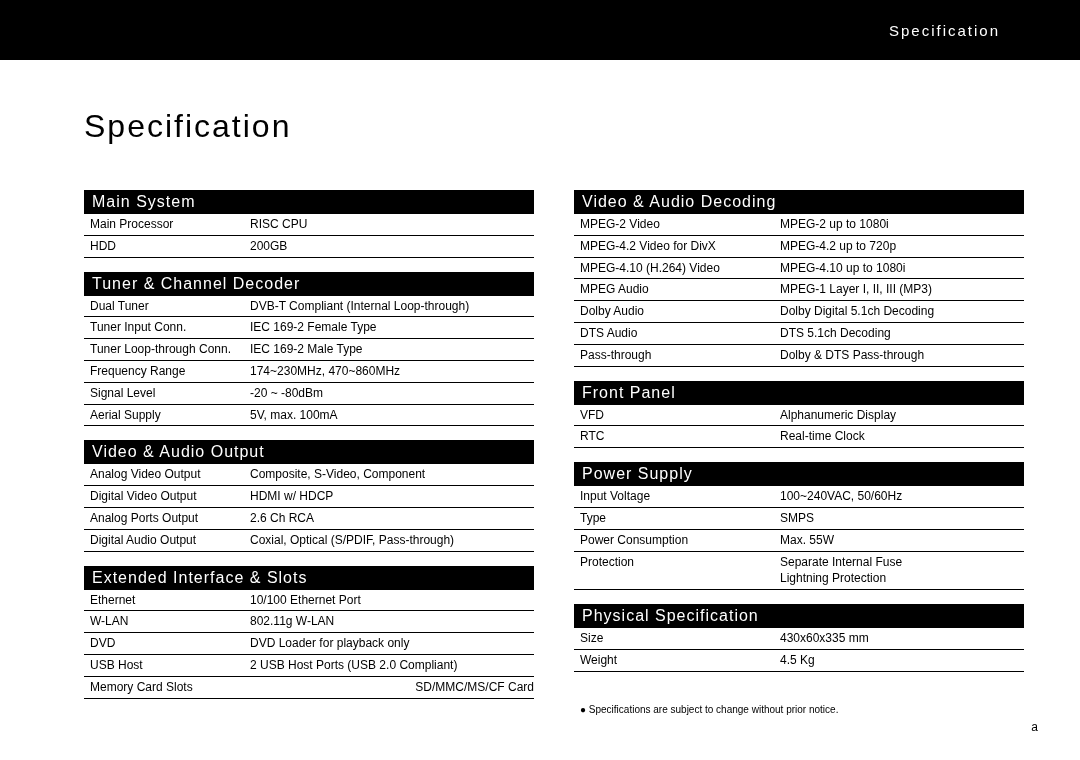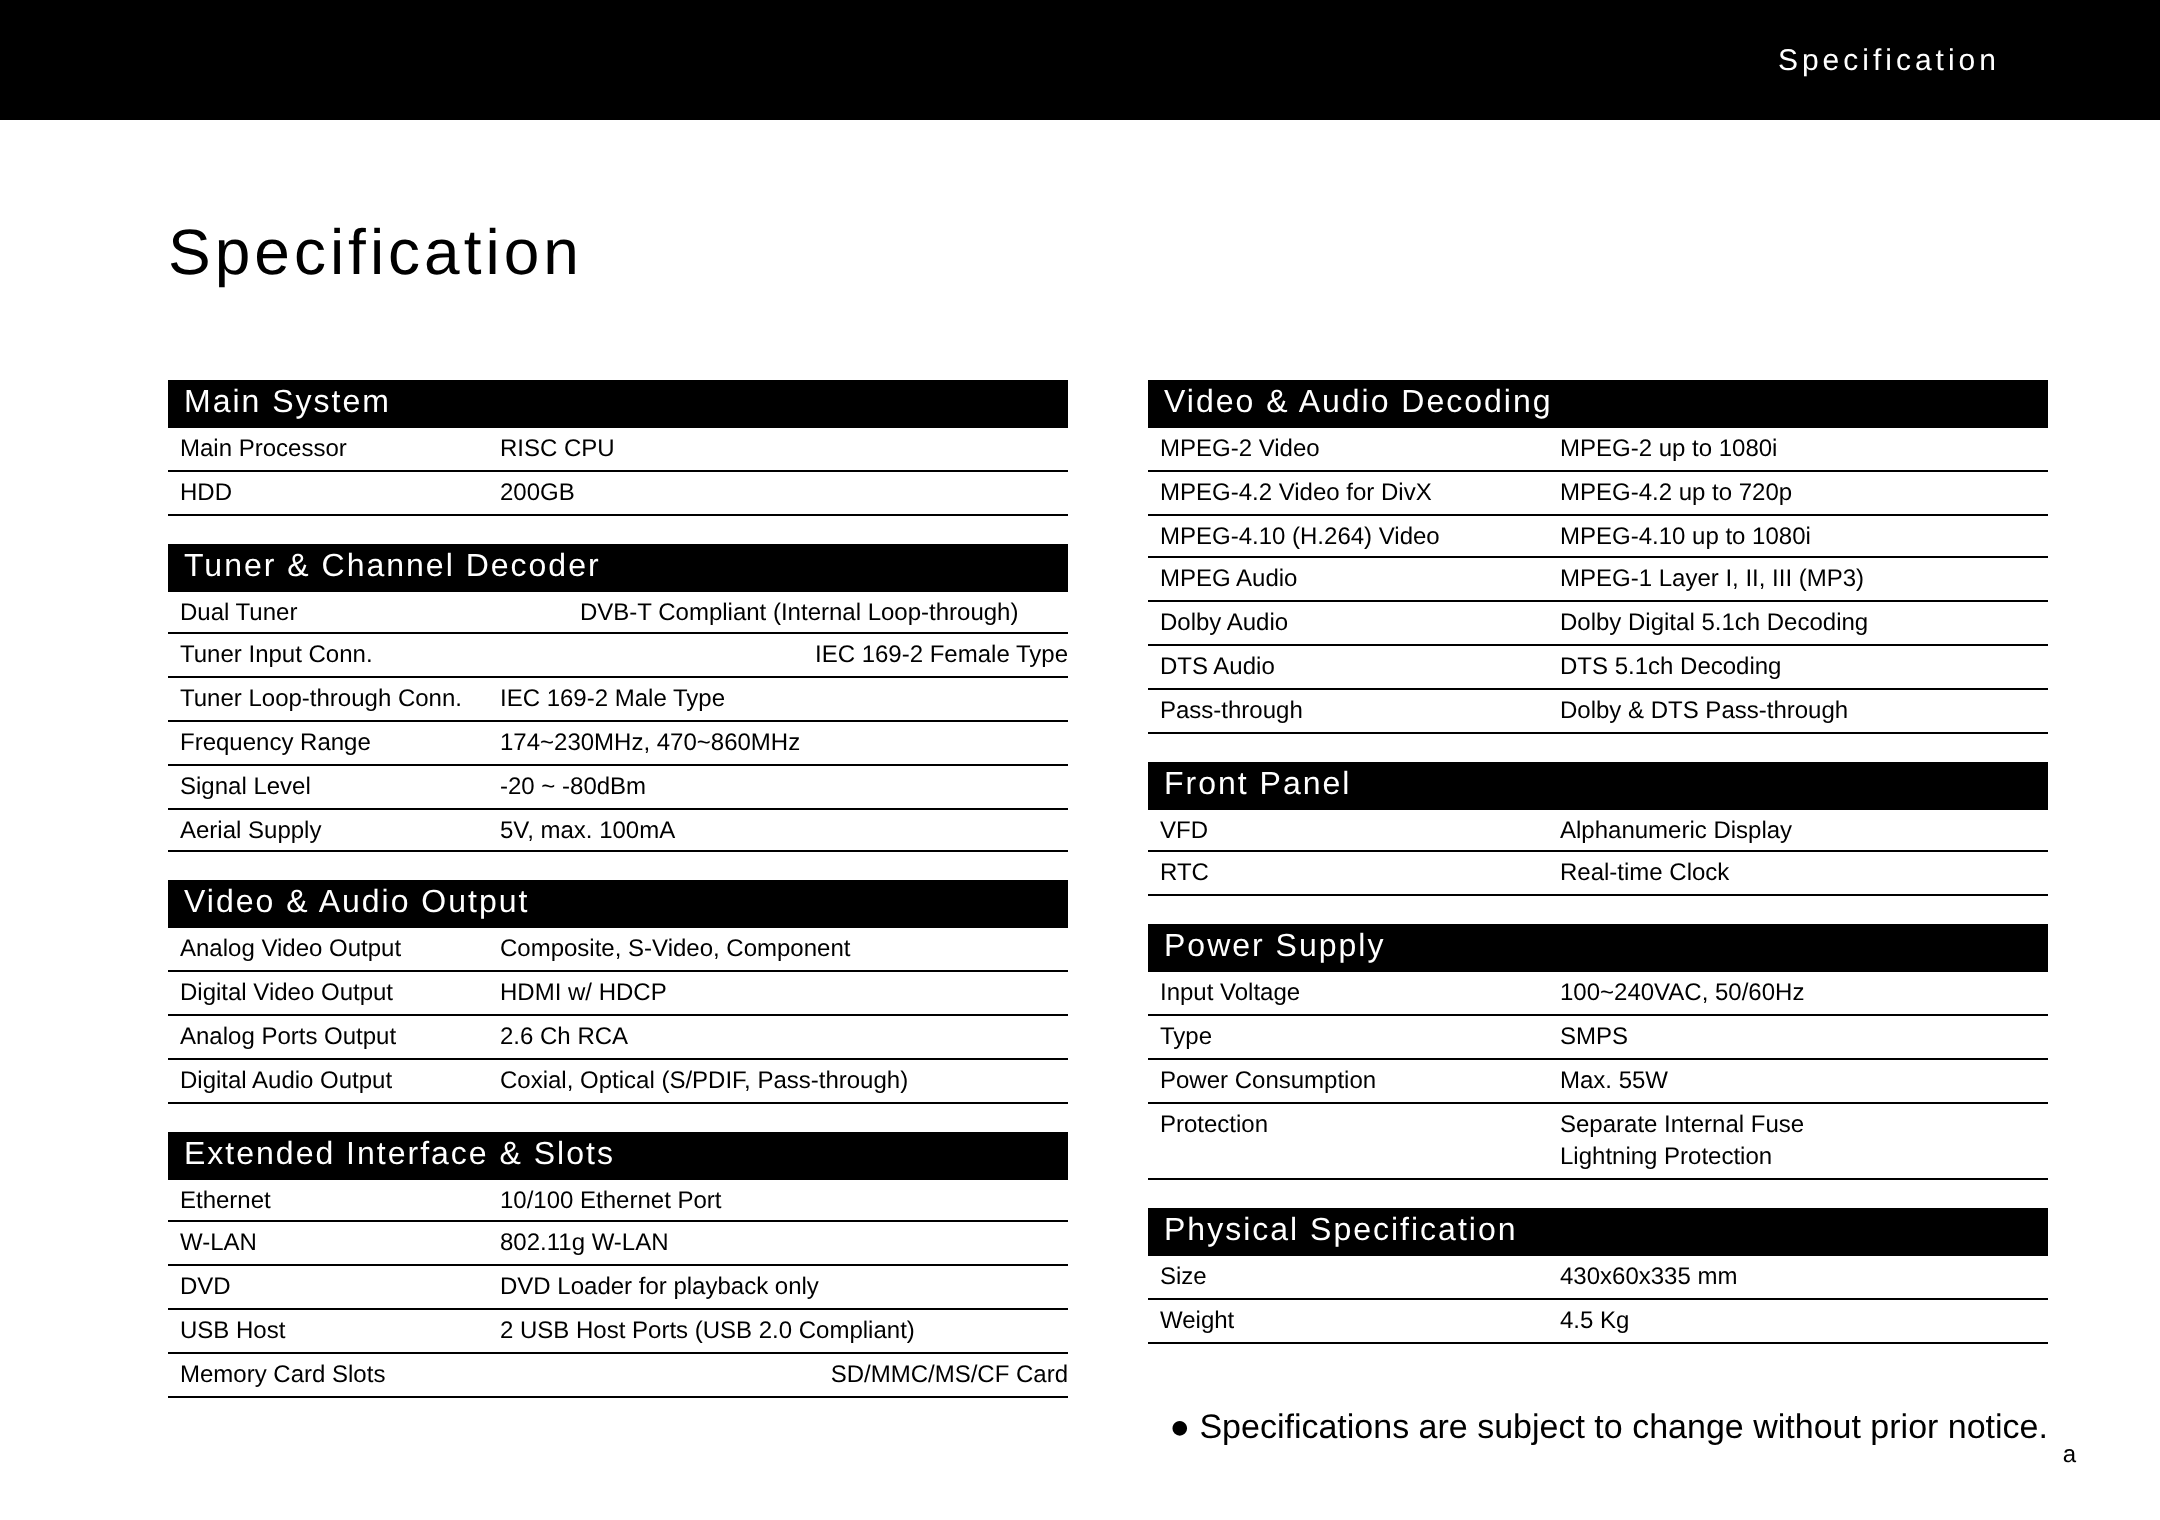--- a/index.html
+++ b/index.html
@@ -62,24 +62,23 @@
     width: 160px;
     flex-shrink: 0;
   }
   .spec-value {
     flex: 1;
   }
   .section-gap {
     height: 14px;
   }
   .footnote {
-    font-size: 17px;
+    font-size: 10px;
     margin-top: 18px;
     padding-left: 6px;
-    text-align: right;
   }
   .page-corner {
     position: absolute;
     bottom: 26px;
     right: 42px;
     font-size: 12px;
   }
 </style>
 </head>
 <body>
@@ -98,25 +97,25 @@
         <div class="spec-value" style="white-space: pre-line;">RISC CPU</div>
       </div>
       <div class="spec-row">
         <div class="spec-label" style="width: 160px;">HDD</div>
         <div class="spec-value" style="white-space: pre-line;">200GB</div>
       </div>
       <div class="section-gap"></div>
       <div class="section-head">Tuner &amp; Channel Decoder</div>
       <div class="spec-row">
         <div class="spec-label" style="width: 160px;">Dual Tuner</div>
-        <div class="spec-value" style="white-space: pre-line; margin-left: 40px;">DVB-T Compliant (Internal Loop-through)</div>
+        <div class="spec-value" style="white-space: pre-line;">DVB-T Compliant (Internal Loop-through)</div>
       </div>
       <div class="spec-row">
         <div class="spec-label" style="width: 160px;">Tuner Input Conn.</div>
-        <div class="spec-value" style="white-space: pre-line; text-align: right;">IEC 169-2 Female Type</div>
+        <div class="spec-value" style="white-space: pre-line;">IEC 169-2 Female Type</div>
       </div>
       <div class="spec-row">
         <div class="spec-label" style="width: 160px;">Tuner Loop-through Conn.</div>
         <div class="spec-value" style="white-space: pre-line;">IEC 169-2 Male Type</div>
       </div>
       <div class="spec-row">
         <div class="spec-label" style="width: 160px;">Frequency Range</div>
         <div class="spec-value" style="white-space: pre-line;">174~230MHz, 470~860MHz</div>
       </div>
       <div class="spec-row">

